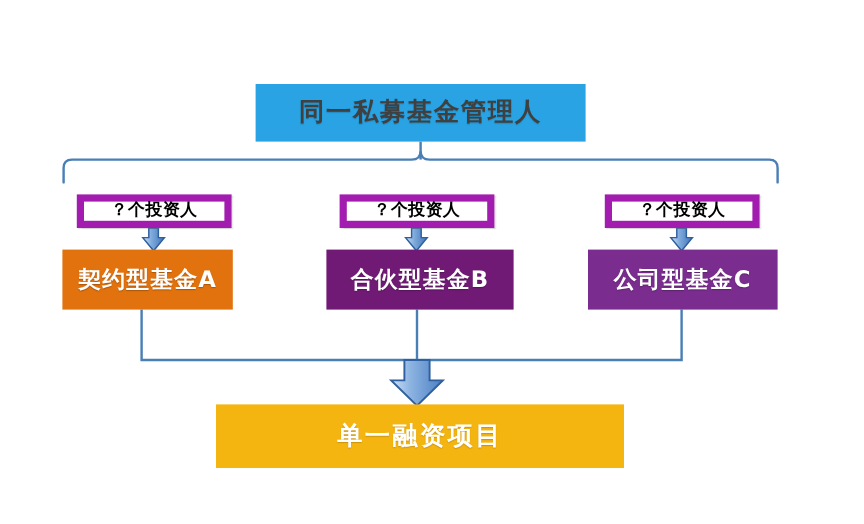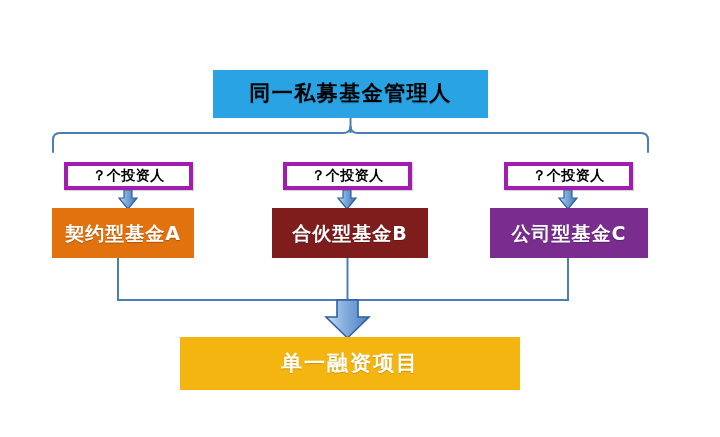--- a/index.html
+++ b/index.html
@@ -34,34 +34,34 @@
     white-space: nowrap;
   }
 
   
   .manager-box {
     left: 213px;
     top: 70px;
     width: 275px;
     height: 48px;
     background: #29a3e3;
-    color: #000000;
+    color: #404040;
     font-size: 21px;
     font-weight: bold;
     letter-spacing: 1.5px;
     text-shadow: 0 1px 1px rgba(0,0,0,0.18);
   }
 
   
   .investor-box {
     width: 129px;
     height: 28px;
     top: 162px;
     background: #ffffff;
-    border: 4px solid #a21caf;
+    border: 6px solid #a21caf;
     color: #000000;
     font-size: 14px;
     font-weight: bold;
     letter-spacing: 0.5px;
     box-shadow: 1px 1px 1px rgba(120,120,120,0.30);
   }
   .investor-box.c1 { left: 64px; }
   .investor-box.c2 { left: 283px; }
   .investor-box.c3 { left: 504px; }
 
@@ -76,21 +76,21 @@
     text-shadow: 0 1px 1px rgba(0,0,0,0.25);
   }
   .fund-box.f1 {
     left: 52px;
     width: 142px;
     background: #e2720d;
   }
   .fund-box.f2 {
     left: 272px;
     width: 156px;
-    background: #7f1d1d;
+    background: #701a75;
   }
   .fund-box.f3 {
     left: 490px;
     width: 158px;
     background: #7a2d8f;
   }
 
   
   .project-box {
     left: 180px;

